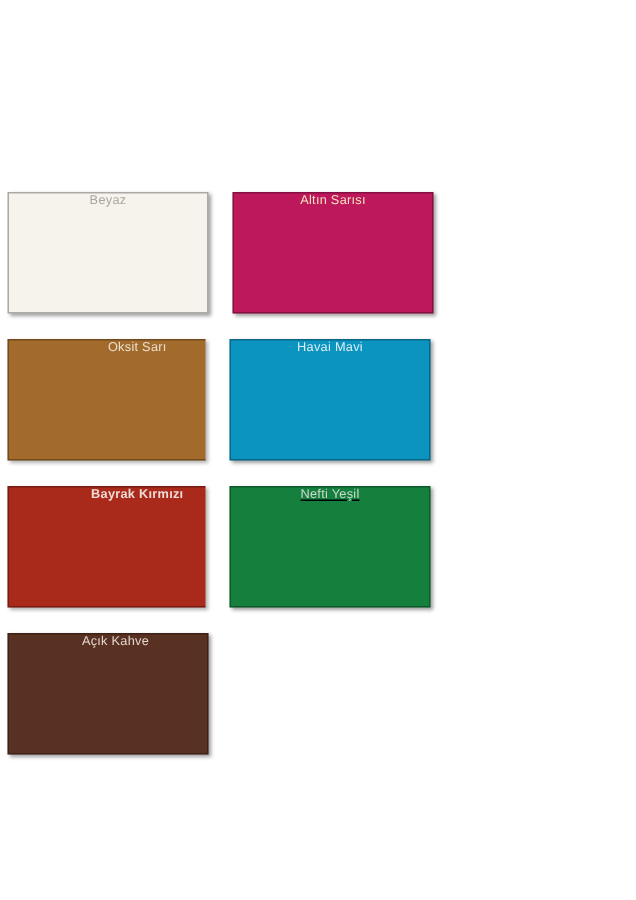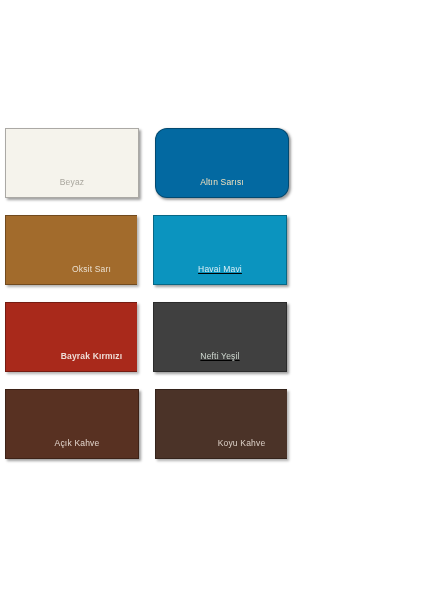--- a/index.html
+++ b/index.html
@@ -32,25 +32,24 @@
     width: 424px;
     display: flex;
     flex-wrap: wrap;
     gap: 17px 16px;
   }
 
   .swatch {
     position: relative;
     box-sizing: border-box;
     width: 134px;
-    height: 70px;
+    height: 81px;
     border: 1px solid rgba(0, 0, 0, 0.30);
     box-shadow: 1.5px 1.5px 2.5px rgba(0, 0, 0, 0.38);
     display: flex;
-    align-items: flex-end;
     justify-content: center;
     overflow: hidden;
   }
 
   .swatch-label {
     display: block;
     width: 100%;
     text-align: center;
     font-size: 8.5px;
     line-height: 1;
@@ -69,35 +68,32 @@
   }
 </style>
 </head>
 <body>
 
 <div id="palette-board">
   <div class="swatch-grid">
       <div class="swatch" style="background: rgb(245, 243, 236);">
         <span class="swatch-label" style="color: rgb(169, 166, 158);">Beyaz</span>
       </div>
-      <div class="swatch" style="background: #0369a1; border-radius: 12px;">
+      <div class="swatch" style="background: #be185d;">
         <span class="swatch-label" style="color: rgb(243, 226, 190);">Altın Sarısı</span>
       </div>
       <div class="swatch col-3" style="background: rgb(162, 107, 44);">
         <span class="swatch-label" style="color: rgb(234, 223, 207);">Oksit Sarı</span>
       </div>
-      <div class="swatch" style="background: rgb(11, 148, 191); text-decoration: underline;">
+      <div class="swatch" style="background: rgb(11, 148, 191);">
         <span class="swatch-label" style="color: rgb(220, 239, 246);">Havai Mavi</span>
       </div>
       <div class="swatch col-3" style="background: rgb(169, 41, 27); font-weight: bold;">
         <span class="swatch-label" style="color: rgb(238, 220, 214);">Bayrak Kırmızı</span>
       </div>
-      <div class="swatch" style="background: #404040; text-decoration: underline;">
+      <div class="swatch" style="background: #15803d; text-decoration: underline;">
         <span class="swatch-label" style="color: rgb(207, 216, 208);">Nefti Yeşil</span>
       </div>
       <div class="swatch" style="background: rgb(88, 49, 34);">
         <span class="swatch-label" style="color: rgb(227, 214, 205); margin-left: 10px;">Açık Kahve</span>
       </div>
-      <div class="swatch col-3" style="background: rgb(75, 51, 40);">
-        <span class="swatch-label" style="color: rgb(222, 210, 201);">Koyu Kahve</span>
-      </div>
     </div>
 </div>
 
 </body></html>

